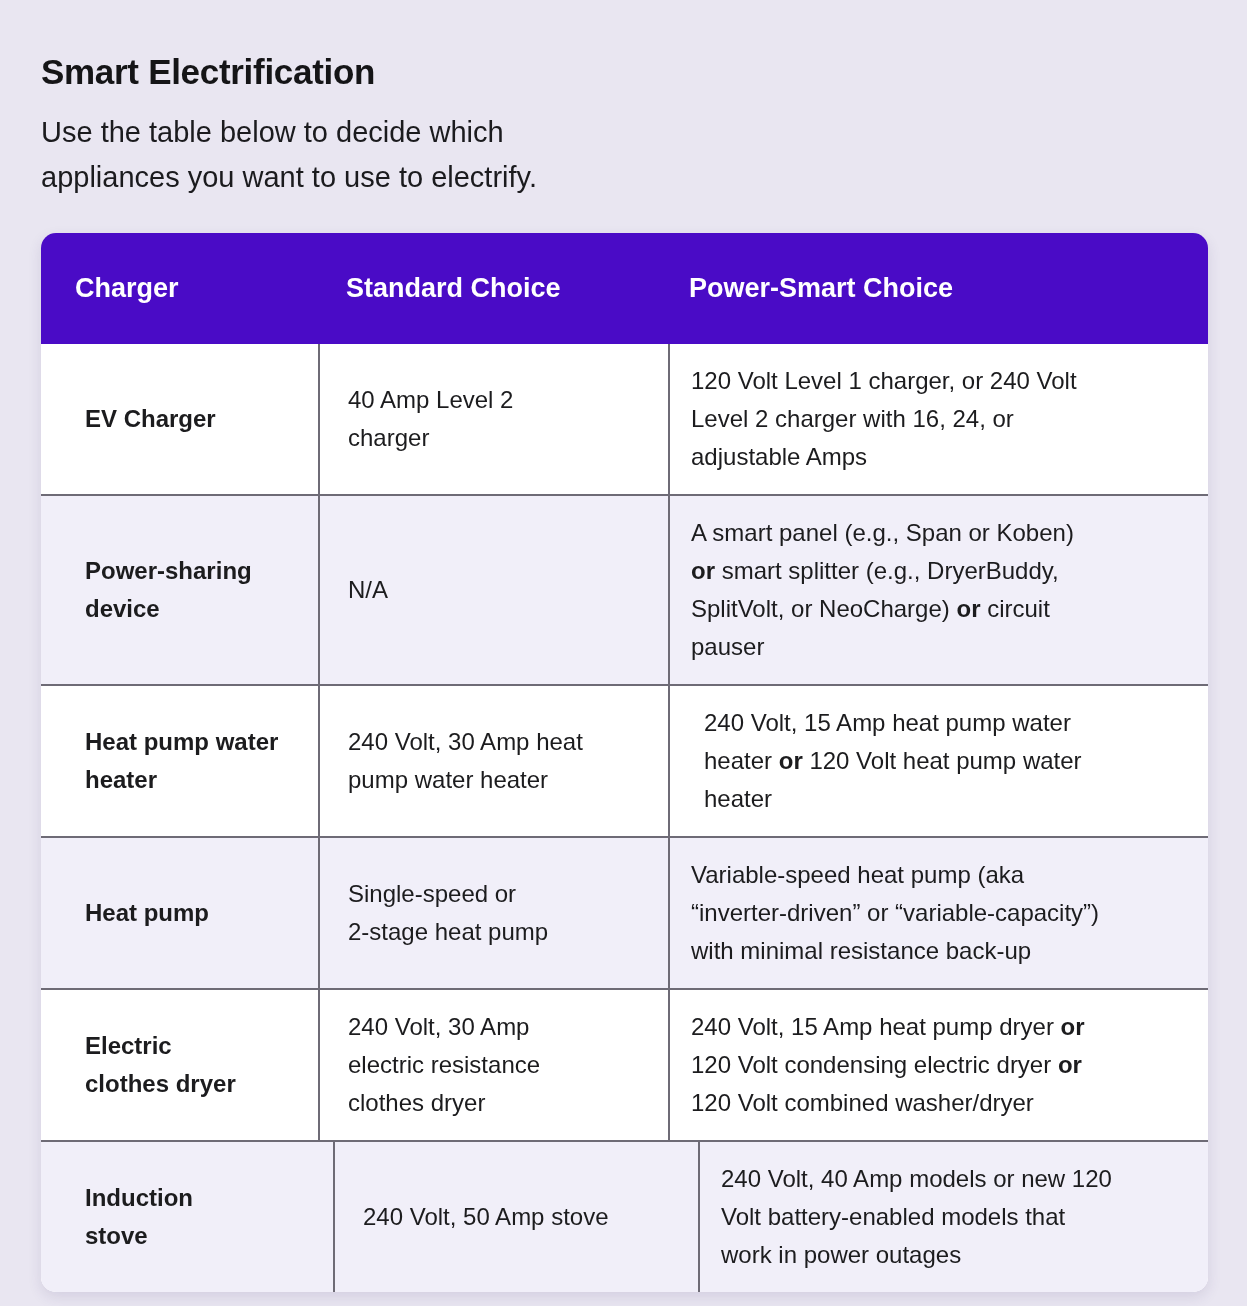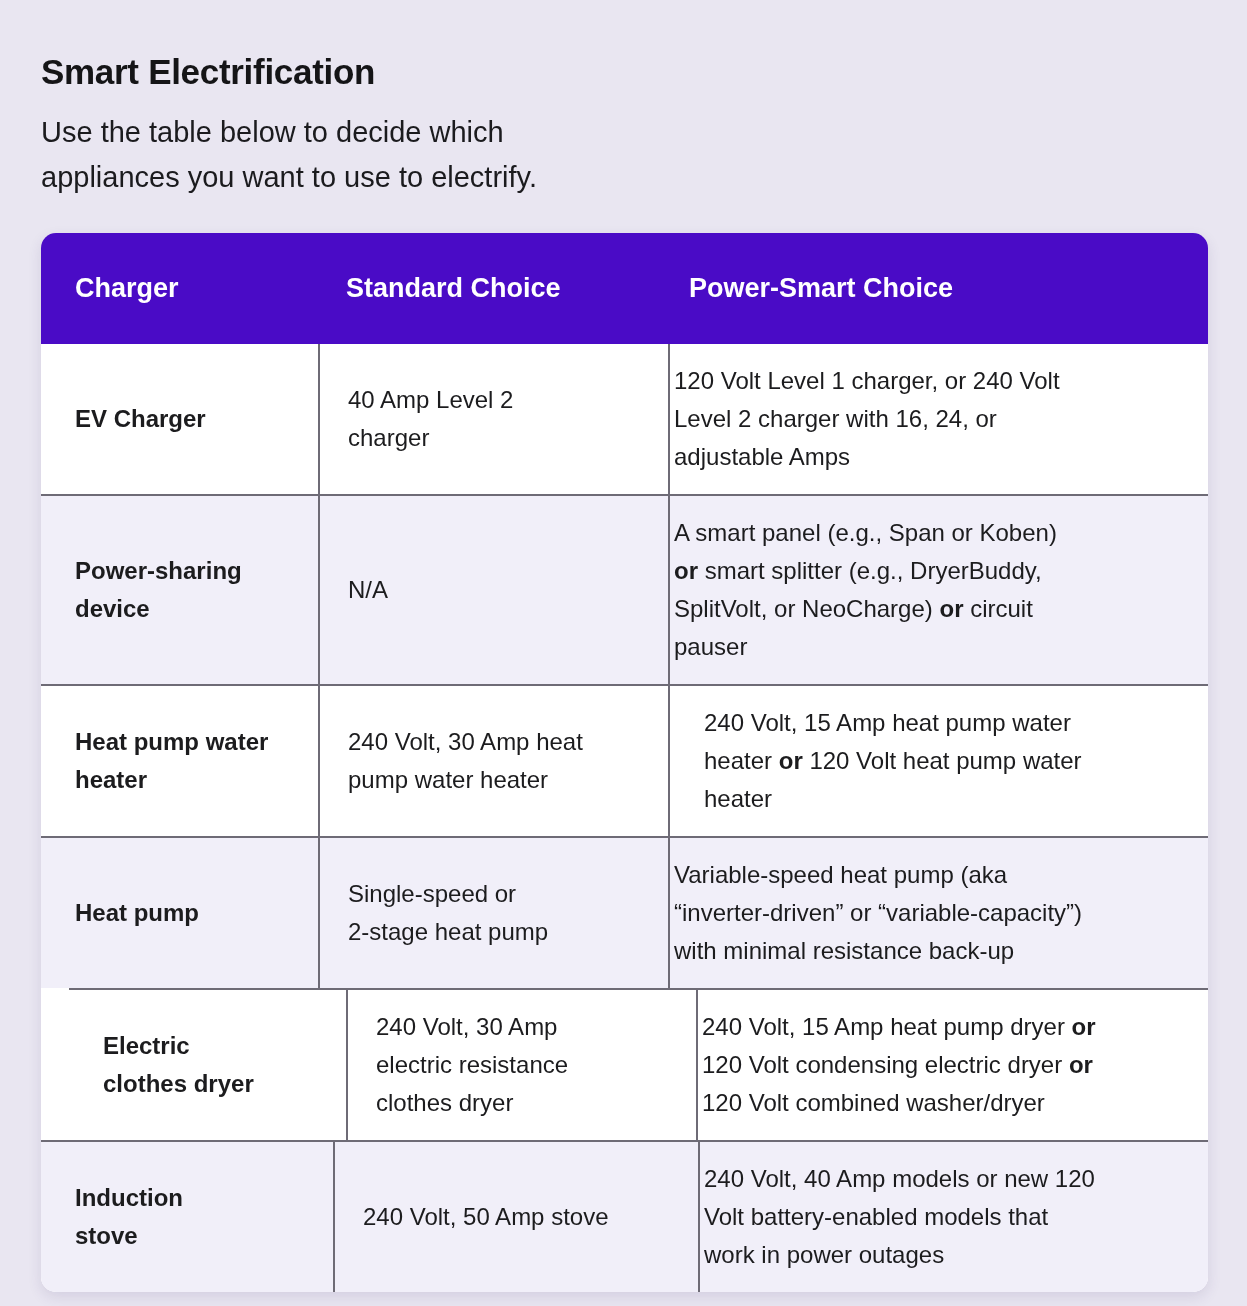--- a/index.html
+++ b/index.html
@@ -64,45 +64,45 @@
     display:grid;
     grid-template-columns:277px 350px 540px;
   }
   .row.plain{background:var(--row-bg);}
   .row.alt{background:var(--row-alt-bg);}
   .row + .row{border-top:2px solid var(--grid-line);}
   .row:nth-child(1){min-height:147px;}
   .row:nth-child(2){min-height:181px;}
   .row:nth-child(3){min-height:147px;}
   .row:nth-child(4){min-height:145px;}
-  .row:nth-child(5){min-height:146px;margin-left:28px;}
+  .row:nth-child(5){min-height:146px;}
   .row:nth-child(6){min-height:146px;gap:15px;}
   .cell{
     display:flex;
     align-items:center;
     font-size:24px;
     line-height:38px;
     padding-top:18px;
     padding-bottom:18px;
     white-space:pre-line;
   }
   .cell > div{white-space:pre-line;}
   .col-project{
     font-weight:700;
-    padding-left:34px;
+    padding-left:44px;
     padding-right:16px;
   }
   .col-standard{
     border-left:2px solid var(--grid-line);
     padding-left:28px;
     padding-right:16px;
   }
   .col-smart{
     border-left:2px solid var(--grid-line);
-    padding-left:4px;
+    padding-left:21px;
     padding-right:16px;
   }
   .col-smart.indent{padding-left:34px;}
   .cell .b{font-weight:700;text-align:center;}
 </style>
 </head>
 <body>
 
 <div class="page">
   <h1 class="page-title">Smart Electrification</h1>

